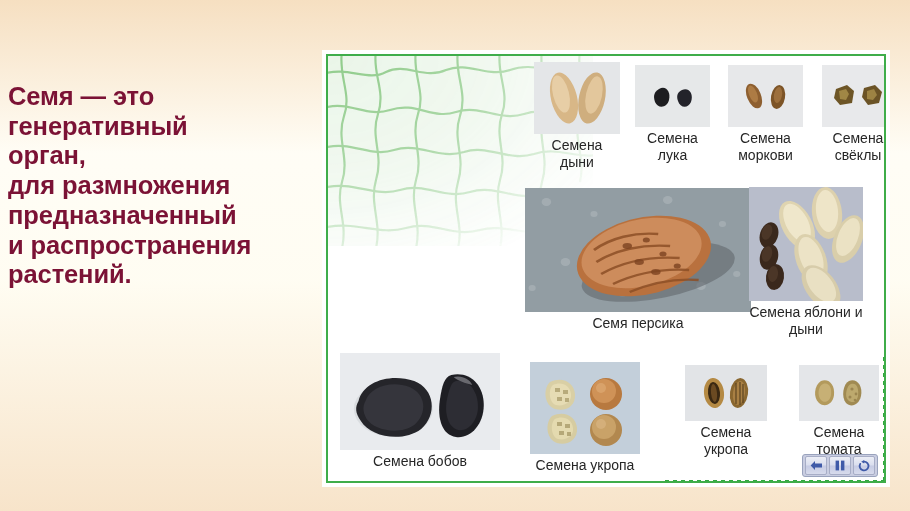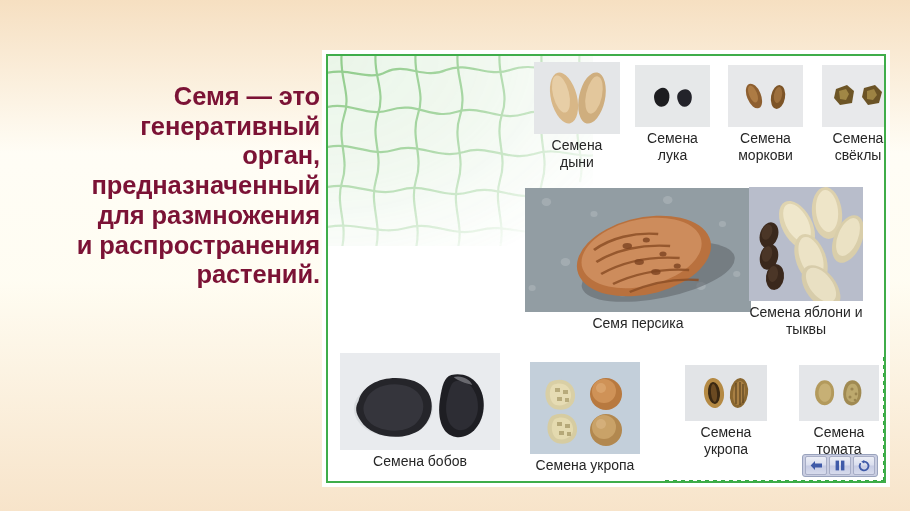--- a/index.html
+++ b/index.html
@@ -41,21 +41,21 @@
         rgba(225,150,50,0.26) 100%);
     pointer-events: none;
   }
 
   
   #title-block {
     position: absolute;
     left: 8px;
     top: 82px;
     width: 312px;
-    text-align: right;
+    text-align: left;
     color: #7b1235;
     font-weight: bold;
     font-size: 25.5px;
     line-height: 1.165;
     letter-spacing: -0.1px;
     z-index: 5;
   }
   #title-block .ln { display: block; white-space: nowrap; }
 
   
@@ -171,22 +171,22 @@
 </style>
 </head>
 <body>
 
 <div id="slide">
 
   <div id="title-block">
     <span class="ln">Семя — это</span>
     <span class="ln">генеративный</span>
     <span class="ln">орган,</span>
+    <span class="ln">для размножения</span>
     <span class="ln">предназначенный</span>
-    <span class="ln">для размножения</span>
     <span class="ln">и распространения</span>
     <span class="ln">растений.</span>
   </div>
 
   <div id="panel-outer">
     <div id="panel">
 
       <svg id="leaf-texture" viewBox="0 0 265 190" preserveAspectRatio="none">
         <defs>
           <radialGradient id="fadeMask" cx="0%" cy="0%" r="125%">
@@ -344,21 +344,21 @@
               <ellipse cx="99" cy="52" rx="14" ry="25" transform="rotate(22 99 52)" fill="#d9ceaa"></ellipse>
               <ellipse cx="99" cy="50" rx="10" ry="20" transform="rotate(22 99 50)" fill="#ebe2c4"></ellipse>
               <ellipse cx="62" cy="72" rx="15" ry="26" transform="rotate(-20 62 72)" fill="#dbd0ac"></ellipse>
               <ellipse cx="62" cy="70" rx="11" ry="21" transform="rotate(-20 62 70)" fill="#ece3c6"></ellipse>
               <ellipse cx="72" cy="100" rx="15" ry="25" transform="rotate(-38 72 100)" fill="#d7ccaa"></ellipse>
               <ellipse cx="72" cy="98" rx="11" ry="20" transform="rotate(-38 72 98)" fill="#e9e0c3"></ellipse>
             </g>
           </svg>
         </span>
         <div class="cap">
-          <span>Семена яблони и тыквы</span>
+          <span>Семена яблони и дыни</span>
         </div>
       </div>
 
       <div class="card" style="left:12px; top:297px; width:160px;">
         <span class="ph" style="height:97px;">
           <svg viewBox="0 0 138 97" preserveAspectRatio="none">
             <rect width="138" height="97" fill="#e9ebee"></rect>
             <ellipse cx="46" cy="56" rx="34" ry="28" fill="#cfd2d6" opacity="0.6"></ellipse>
             <path d="M16,48 C20,28 44,20 64,28 C82,36 84,62 70,76 C54,90 26,84 18,68 C13,60 13,54 16,48Z" fill="#25252a"></path>
             <path d="M22,48 C26,34 44,27 60,34 C74,41 76,60 64,72 C52,82 30,78 23,66 C19,58 20,52 22,48Z" fill="#35353c"></path>

